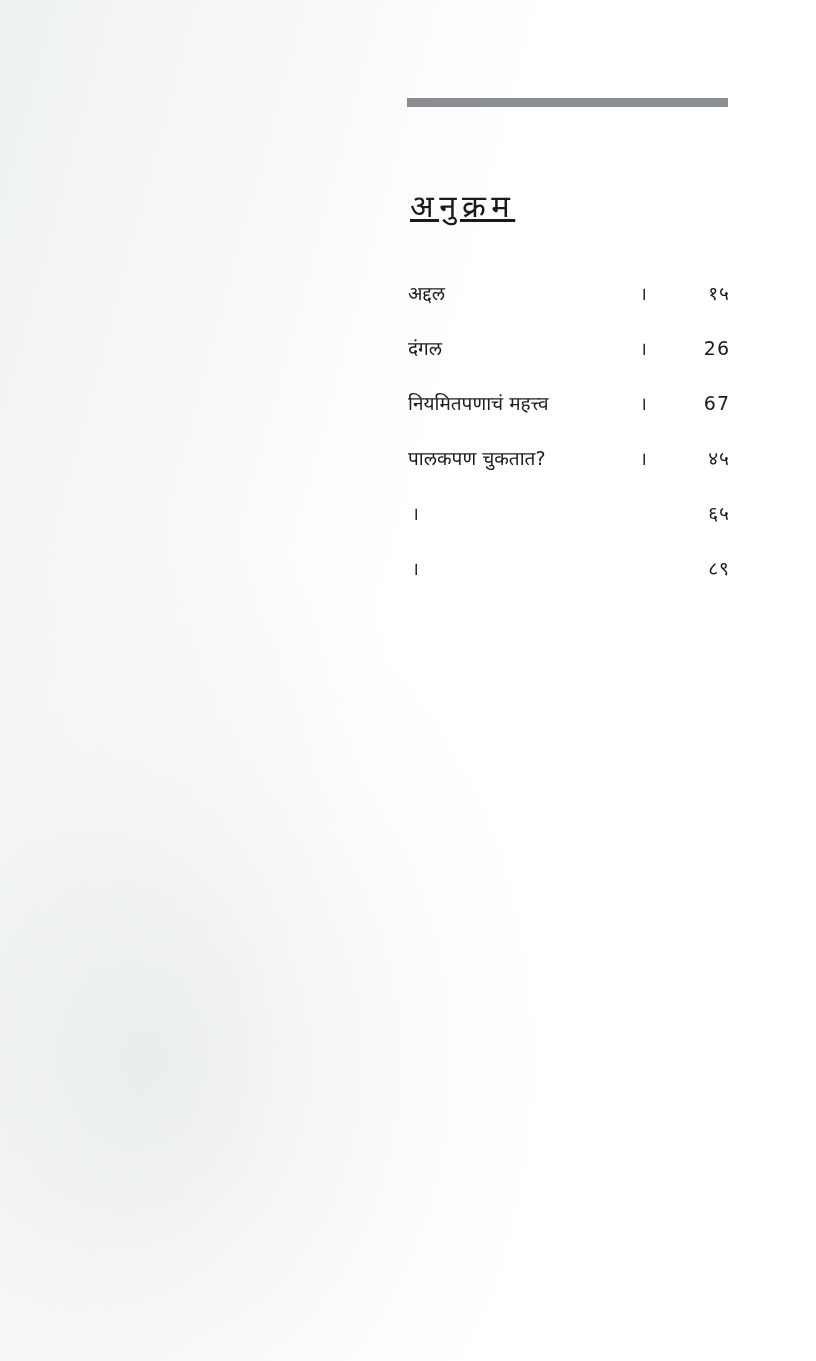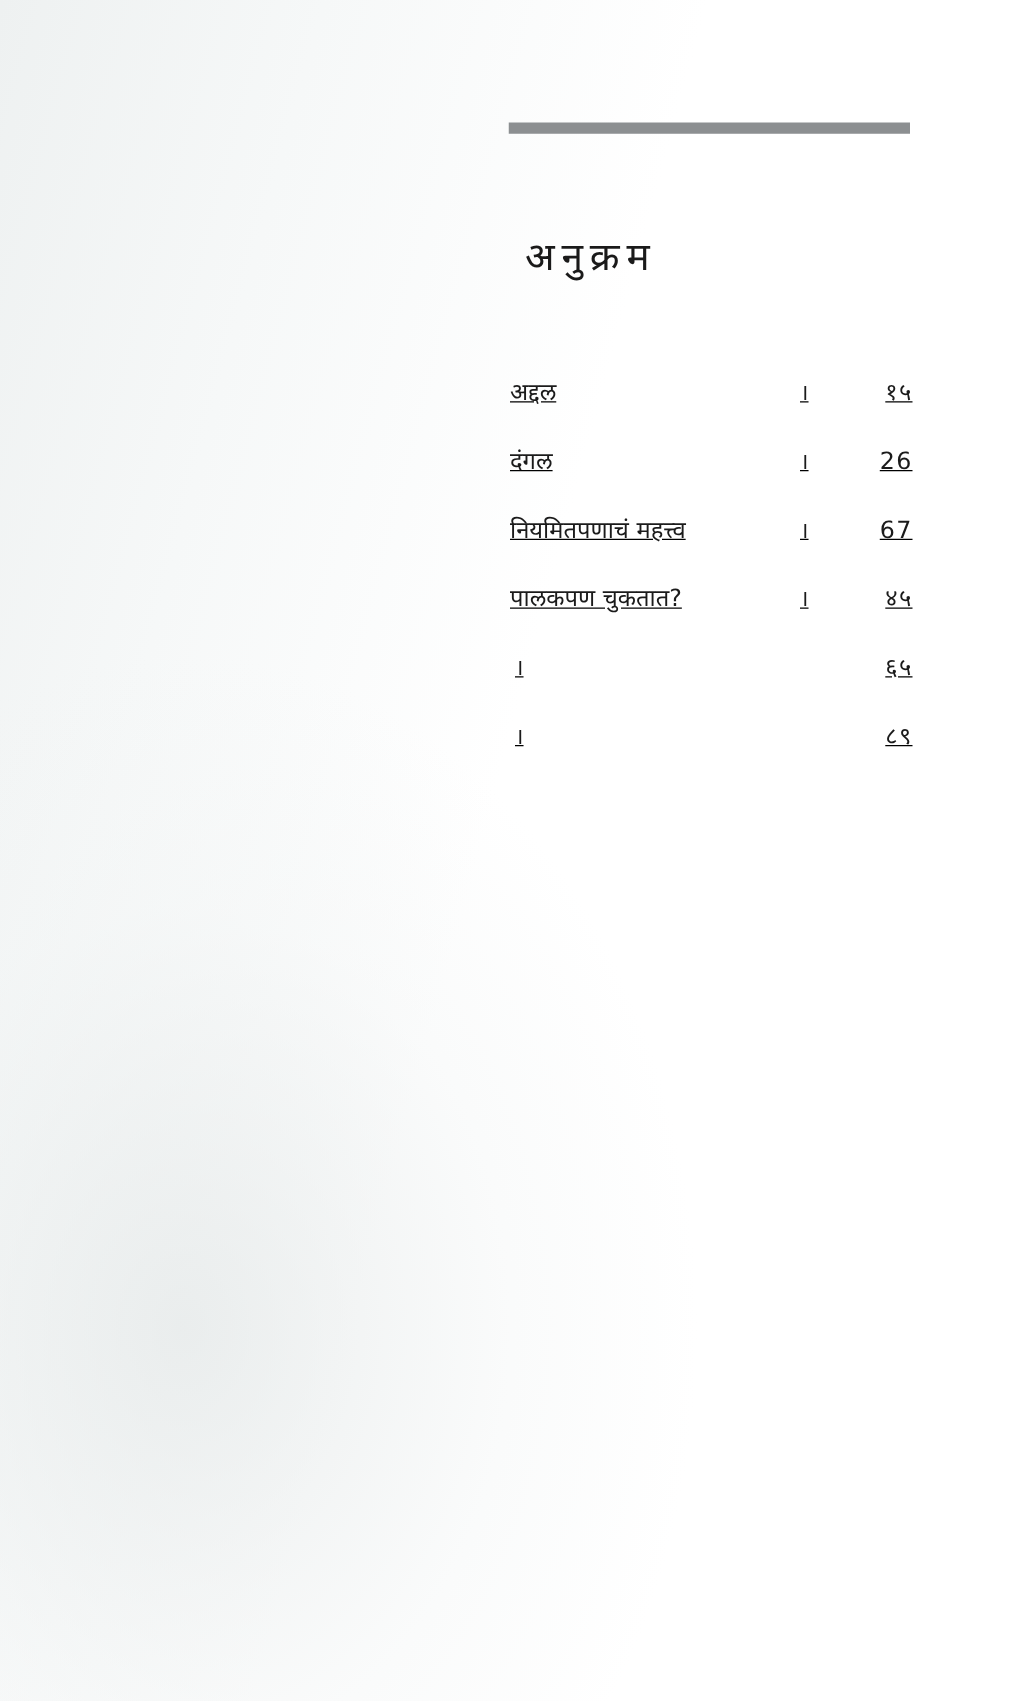--- a/index.html
+++ b/index.html
@@ -35,33 +35,33 @@
   .rule {
     width: 321px;
     height: 9px;
     background: #8c8f91;
     margin-top: 98px;
     margin-left: 1px;
   }
 
   .doc-title {
     margin-top: 84px;
-    margin-left: 14px;
+    margin-left: 4px;
     font-size: 31px;
     line-height: 1;
     color: #1a1a1a;
     letter-spacing: 5.5px;
     font-weight: 400;
+    text-decoration: underline;
   }
 
   .toc {
-    margin-top: 78px;
+    margin-top: 58px;
     margin-left: 2px;
     width: 322px;
-    text-decoration: underline;
   }
 
   .toc-row {
     display: flex;
     align-items: baseline;
     height: 55px;
   }
 
   .toc-title {
     flex: 0 0 228px;

